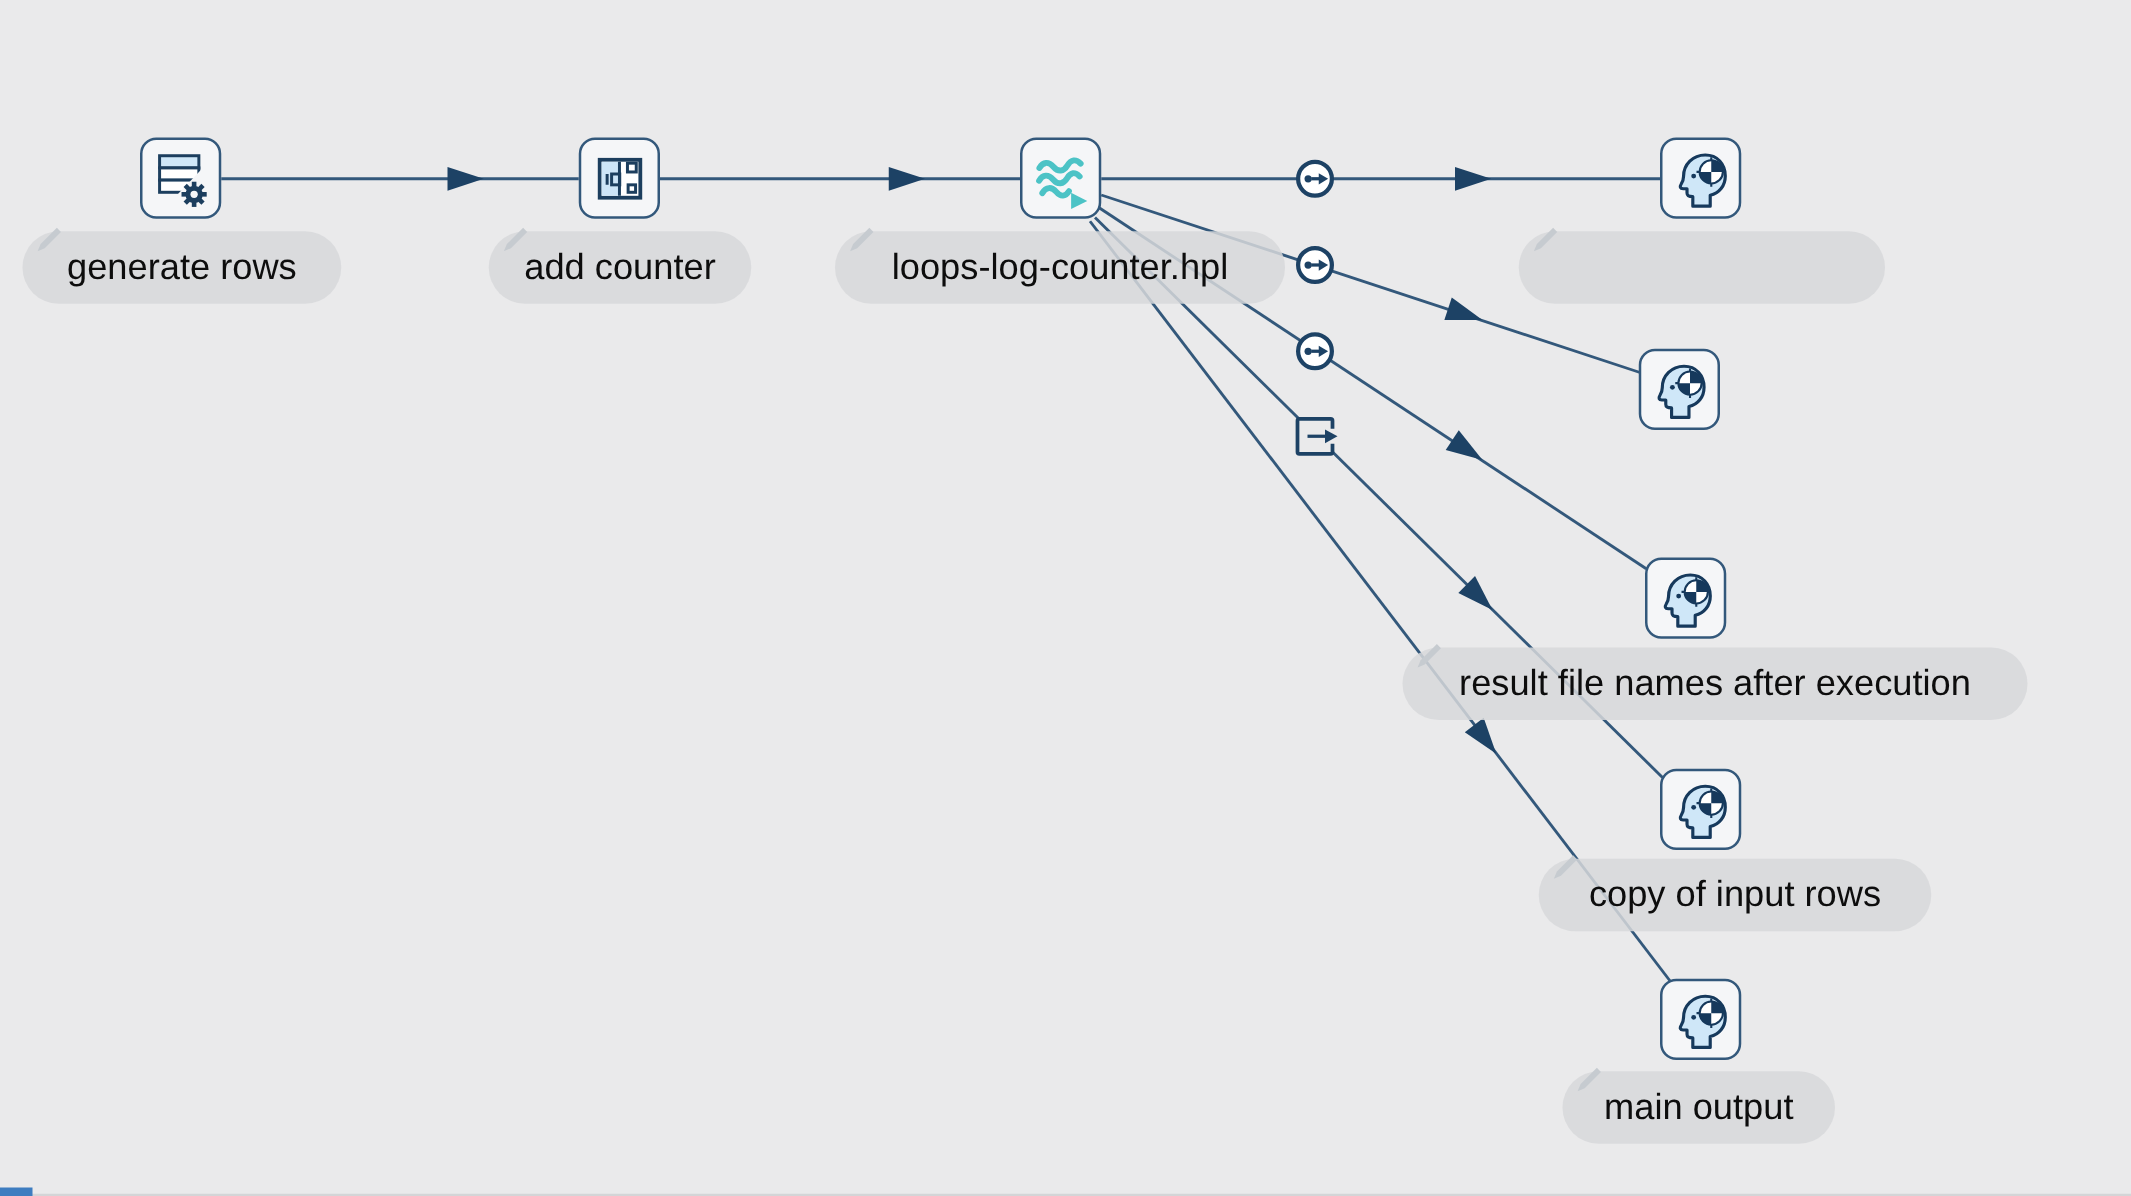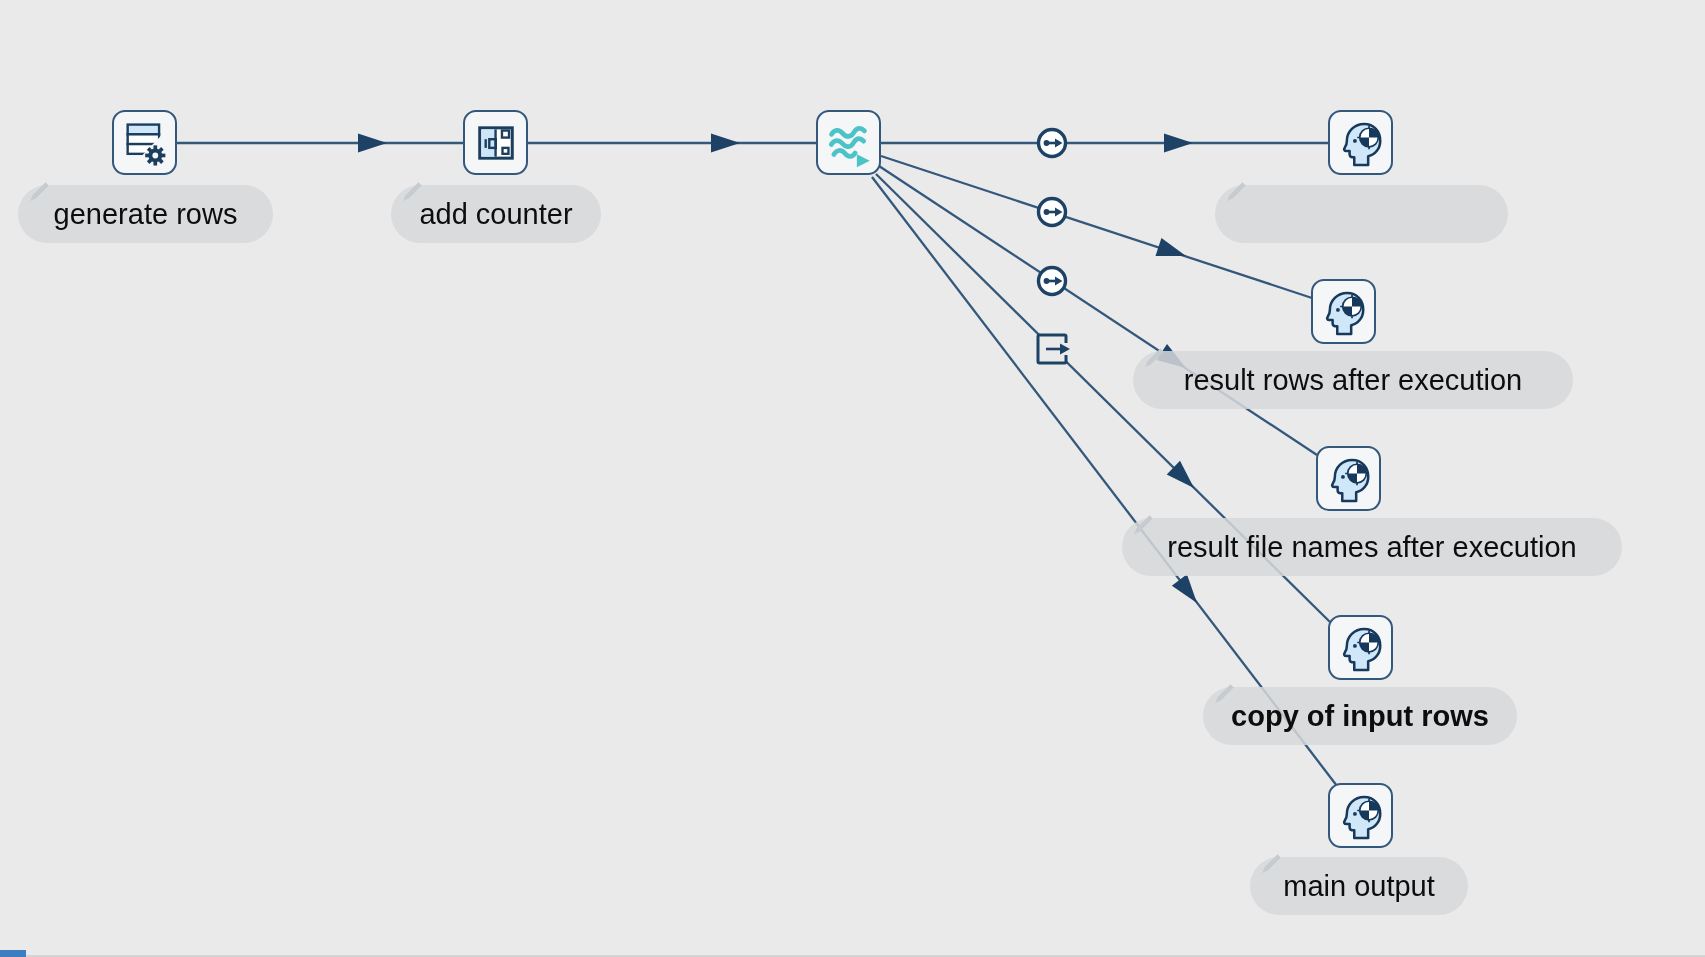--- a/index.html
+++ b/index.html
@@ -202,42 +202,42 @@
     <span>generate rows</span>
   </div>
 
   <div class="pill" style="left:391px; top:185px; width:210px;justify-content:center;">
     <svg class="pencil" width="26" height="26" viewBox="0 0 32 32">
         <path d="M24,4 L28,8 L12,24 L5,27 L8,20 Z" fill="#c6cbd0"></path>
       </svg>
     <span>add counter</span>
   </div>
 
+  <div class="pill" style="left:668px; top:185px; width:360px;">
+    <svg class="pencil" width="26" height="26" viewBox="0 0 32 32">
+        <path d="M24,4 L28,8 L12,24 L5,27 L8,20 Z" fill="#c6cbd0"></path>
+      </svg>
+    <span>loops-log-counter.hpl</span>
+  </div>
 
   <div class="pill" style="left:1215px; top:185px; width:293px;">
     <svg class="pencil" width="26" height="26" viewBox="0 0 32 32">
         <path d="M24,4 L28,8 L12,24 L5,27 L8,20 Z" fill="#c6cbd0"></path>
       </svg>
   </div>
 
-  <div class="pill" style="left:1133px; top:351px; width:440px;">
-    <svg class="pencil" width="26" height="26" viewBox="0 0 32 32">
-        <path d="M24,4 L28,8 L12,24 L5,27 L8,20 Z" fill="#c6cbd0"></path>
-      </svg>
-    <span>result rows after execution</span>
-  </div>
 
   <div class="pill" style="left:1122px; top:518px; width:500px;">
     <svg class="pencil" width="26" height="26" viewBox="0 0 32 32">
         <path d="M24,4 L28,8 L12,24 L5,27 L8,20 Z" fill="#c6cbd0"></path>
       </svg>
     <span>result file names after execution</span>
   </div>
 
-  <div class="pill" style="left:1203px; top:687px; width:314px;font-weight:bold;">
+  <div class="pill" style="left:1231px; top:687px; width:314px;">
     <svg class="pencil" width="26" height="26" viewBox="0 0 32 32">
         <path d="M24,4 L28,8 L12,24 L5,27 L8,20 Z" fill="#c6cbd0"></path>
       </svg>
     <span>copy of input rows</span>
   </div>
 
   <div class="pill" style="left:1250px; top:857px; width:218px;">
     <svg class="pencil" width="26" height="26" viewBox="0 0 32 32">
         <path d="M24,4 L28,8 L12,24 L5,27 L8,20 Z" fill="#c6cbd0"></path>
       </svg>

